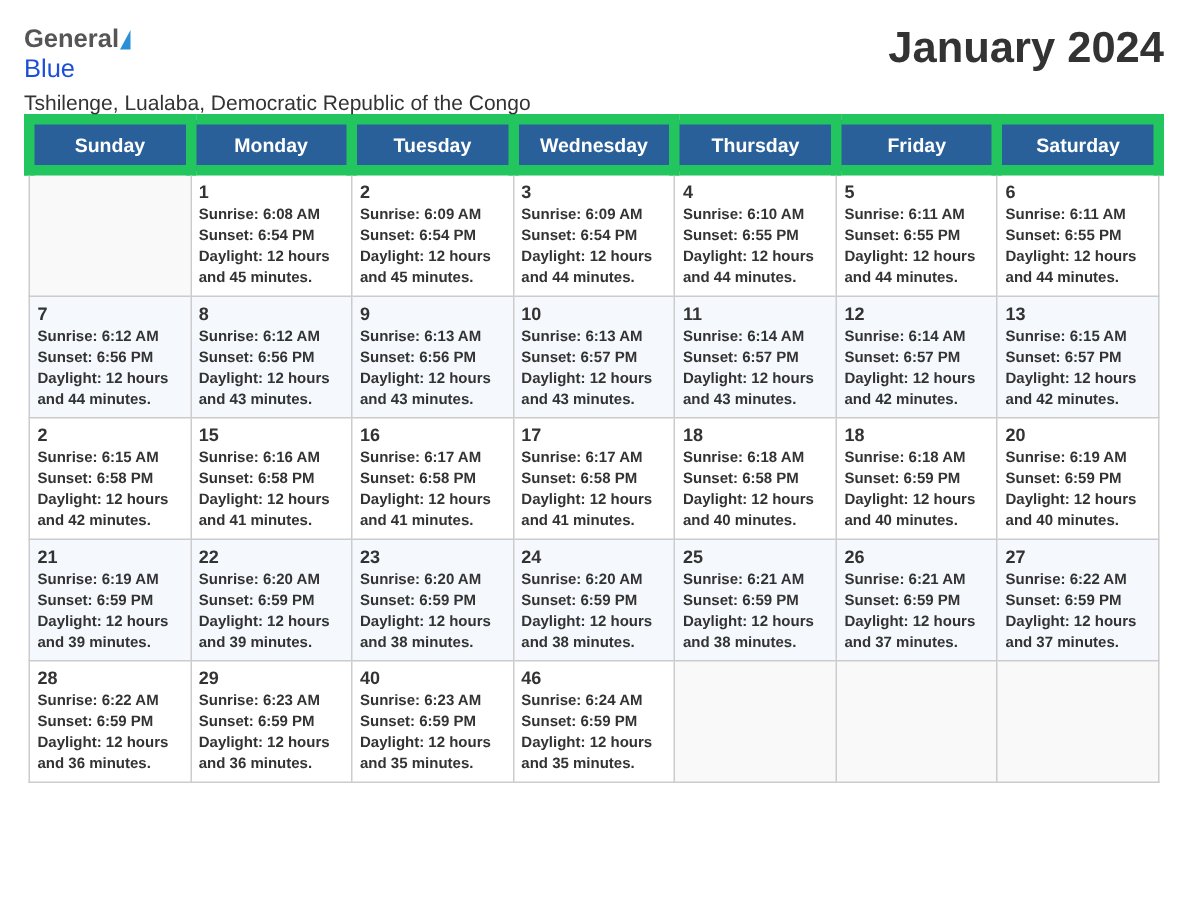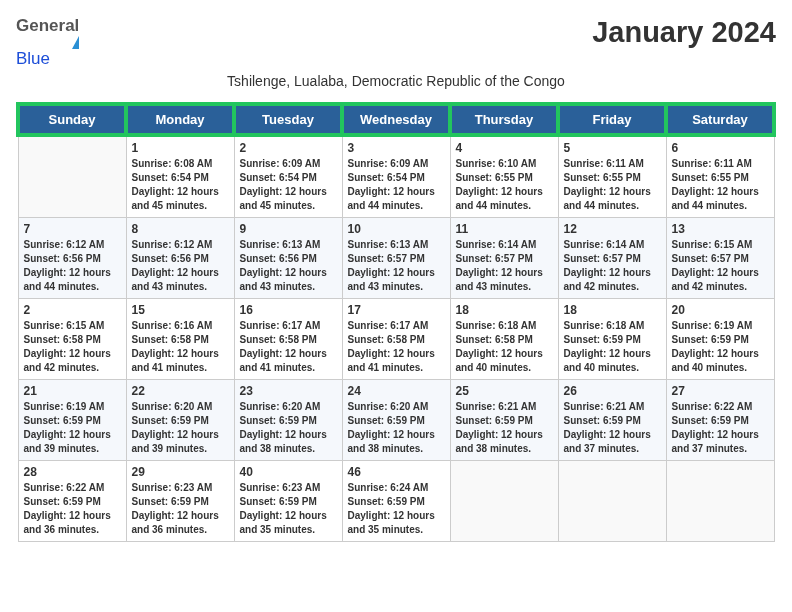--- a/index.html
+++ b/index.html
@@ -21,36 +21,36 @@
       flex-direction: column;
       align-items: flex-start;
     }
     .month-title {
       font-size: 29px;
       font-weight: bold;
       color: #333;
       text-align: right;
     }
     .subtitle {
-      text-align: center;
+      text-align: left;
       font-size: 14px;
       color: #333;
-      margin-bottom: 13px;
+      margin-bottom: 0;
     }
     .calendar {
       width: 100%;
       border-collapse: collapse;
     }
     .calendar th {
       background-color: #2a6099;
       color: #fff;
       text-align: center;
       padding: 6px 4px;
       font-size: 13px;
-      border: 4px solid #22c55e;
+      border: 7px solid #22c55e;
     }
     .calendar td {
       vertical-align: top;
       border: 1px solid #ccc;
       padding: 4px 5px;
       width: 108px;
       min-height: 80px;
       font-size: 10.5px;
       color: #333;
       background: #fff;
@@ -71,22 +71,21 @@
       font-size: 10px;
       line-height: 1.4;
       color: #333;
       font-weight: bold;
     }
     .empty-cell {
       background: #f9f9f9 !important;
     }
     .logo-wrapper {
       display: flex;
-      align-items: flex-end;
-      flex-direction: column;
+      align-items: center;
     }
     .logo-text-general { color: #555; font-weight: bold; font-size: 17px; }
     .logo-text-blue { color: #1d4ed8; font-weight: normal; font-size: 17px; }
     .logo-triangle {
       display: inline-block;
       margin-left: 1px;
       width: 0; height: 0;
       border-left: 7px solid transparent;
       border-right: 0px solid transparent;
       border-bottom: 13px solid #2a8fd4;

